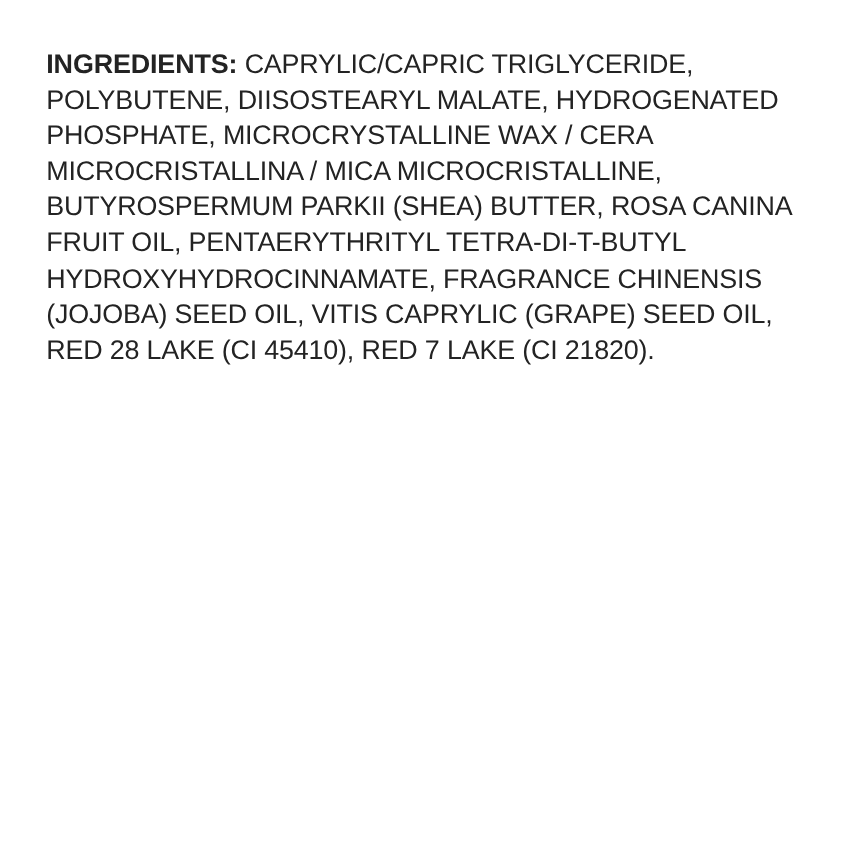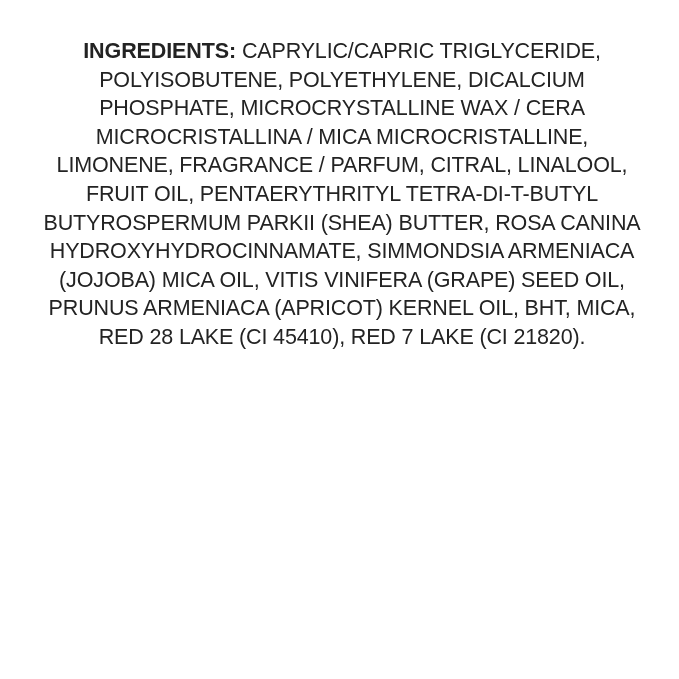--- a/index.html
+++ b/index.html
@@ -19,38 +19,35 @@
     left: 37px;
     top: 37px;
     width: 610px;
     color: #232323;
     font-size: 21.5px;
     line-height: 28.6px;
     letter-spacing: -0.15px;
   }
   .ingredients-line {
     white-space: nowrap;
-    text-align: center;
   }
   .ingredients-label {
     font-weight: bold;
     letter-spacing: -0.1px;
   }
 </style>
 </head>
 <body>
 
 <div class="ingredients-block">
   <div class="ingredients-line">
     <span class="ingredients-label">INGREDIENTS:</span>
     <span>CAPRYLIC/CAPRIC TRIGLYCERIDE,</span>
   </div>
-  <div class="ingredients-line">POLYISOBUTENE, POLYETHYLENE, DICALCIUM</div>
+  <div class="ingredients-line">POLYBUTENE, DIISOSTEARYL MALATE, HYDROGENATED</div>
   <div class="ingredients-line">PHOSPHATE, MICROCRYSTALLINE WAX / CERA</div>
   <div class="ingredients-line">MICROCRISTALLINA / MICA MICROCRISTALLINE,</div>
-  <div class="ingredients-line">LIMONENE, FRAGRANCE / PARFUM, CITRAL, LINALOOL,</div>
+  <div class="ingredients-line">BUTYROSPERMUM PARKII (SHEA) BUTTER, ROSA CANINA</div>
   <div class="ingredients-line">FRUIT OIL, PENTAERYTHRITYL TETRA-DI-T-BUTYL</div>
-  <div class="ingredients-line">BUTYROSPERMUM PARKII (SHEA) BUTTER, ROSA CANINA</div>
-  <div class="ingredients-line">HYDROXYHYDROCINNAMATE, SIMMONDSIA ARMENIACA</div>
-  <div class="ingredients-line">(JOJOBA) MICA OIL, VITIS VINIFERA (GRAPE) SEED OIL,</div>
-  <div class="ingredients-line">PRUNUS ARMENIACA (APRICOT) KERNEL OIL, BHT, MICA,</div>
+  <div class="ingredients-line">HYDROXYHYDROCINNAMATE, FRAGRANCE CHINENSIS</div>
+  <div class="ingredients-line">(JOJOBA) SEED OIL, VITIS CAPRYLIC (GRAPE) SEED OIL,</div>
   <div class="ingredients-line">RED 28 LAKE (CI 45410), RED 7 LAKE (CI 21820).</div>
 </div>
 
 </body></html>

